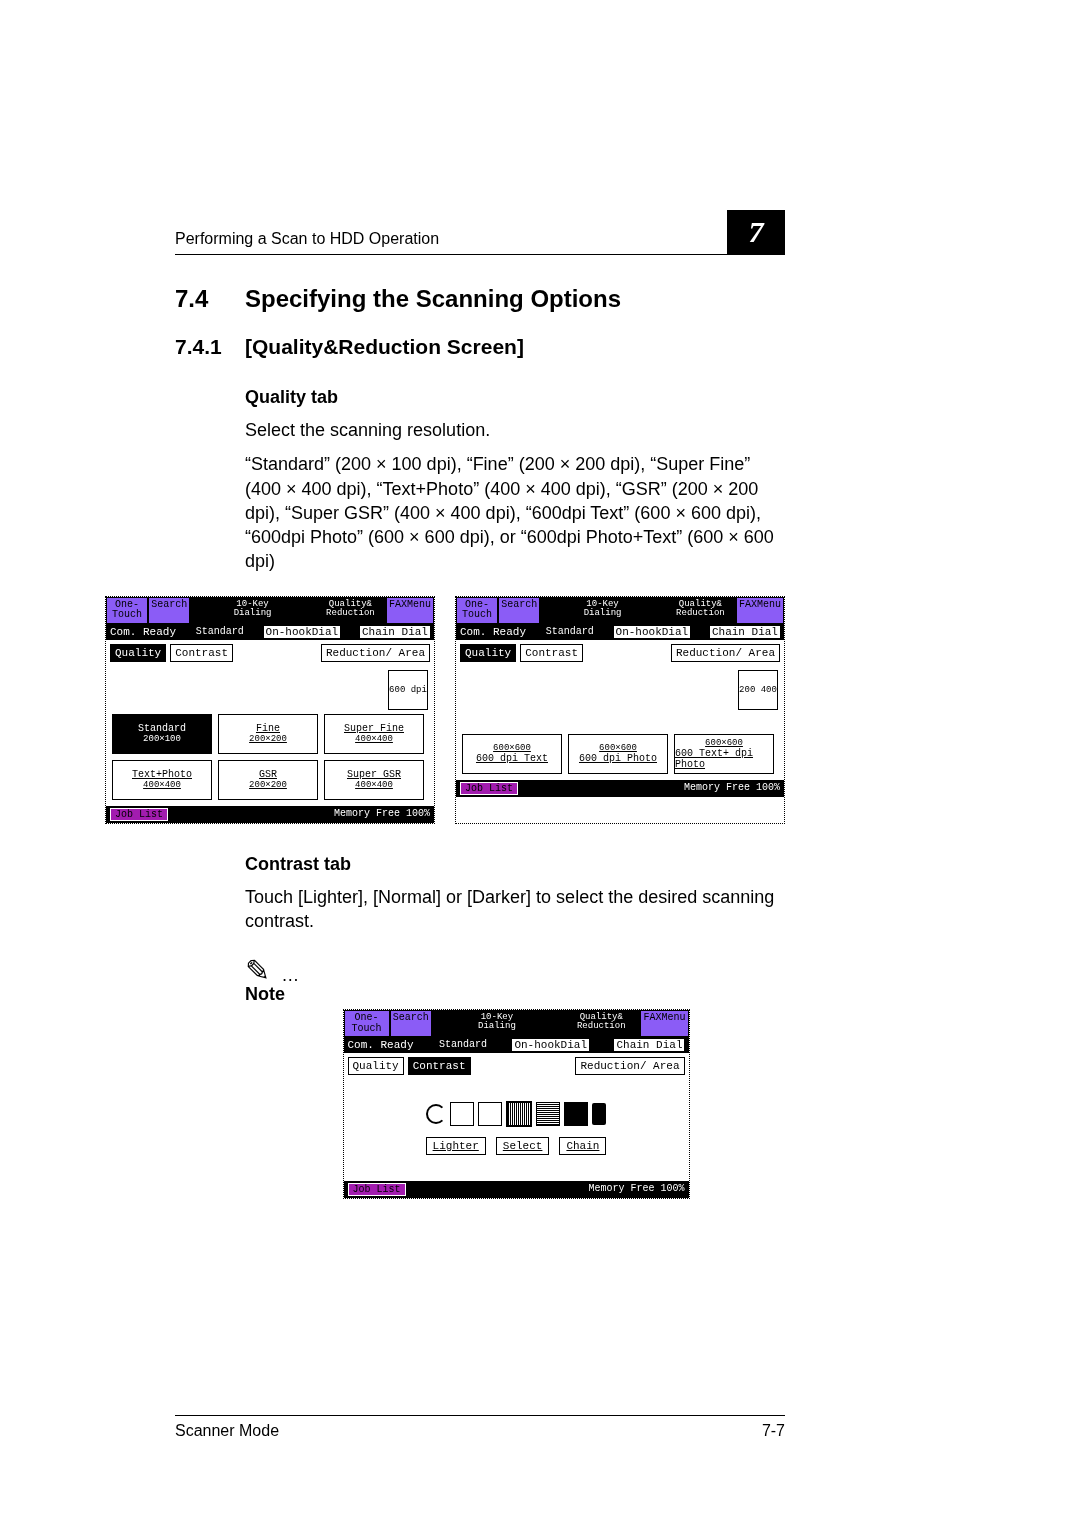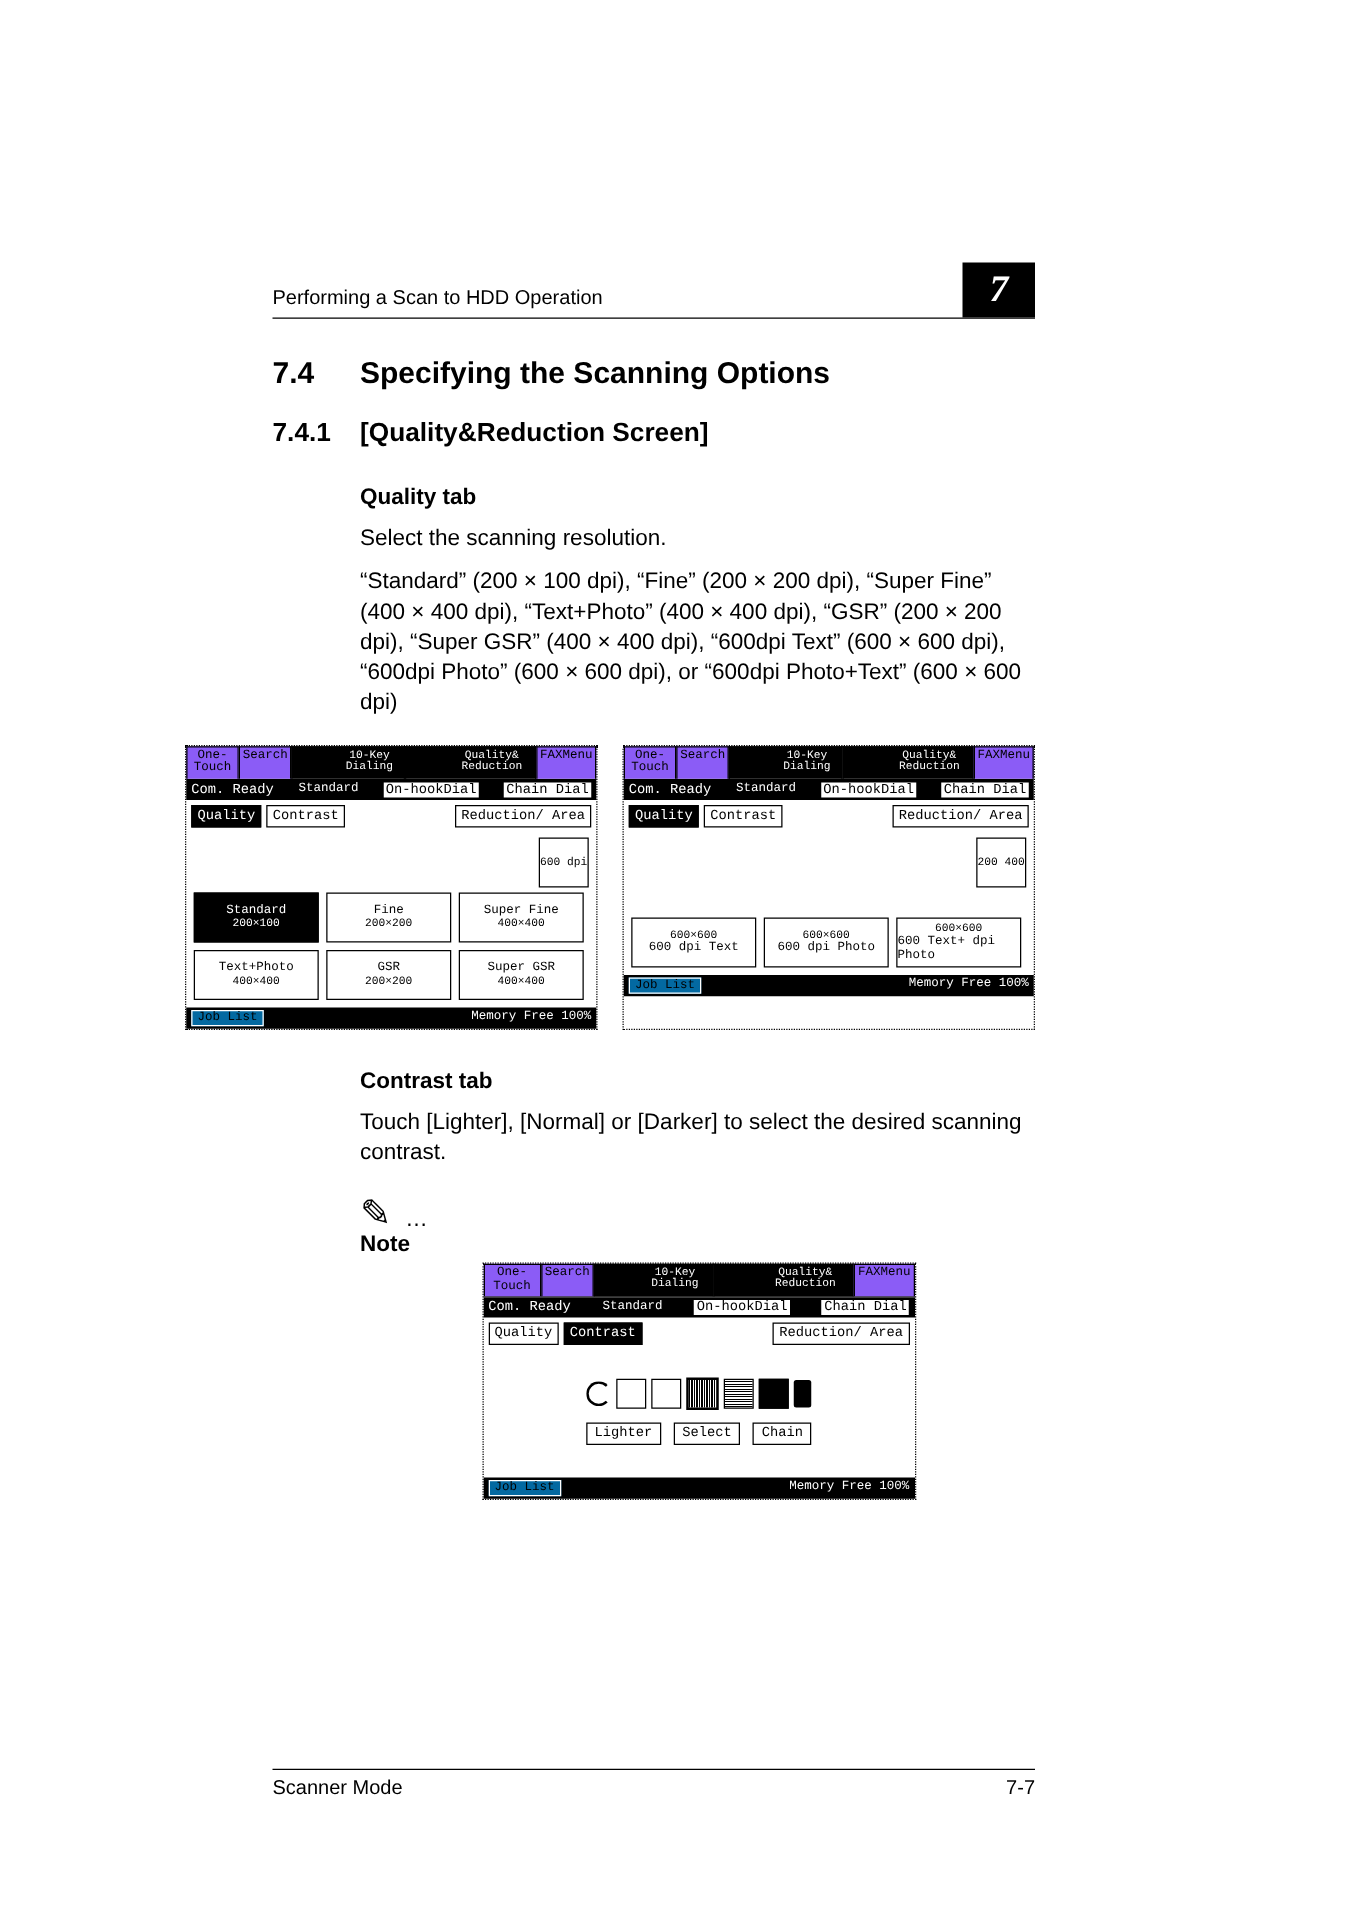--- a/index.html
+++ b/index.html
@@ -11,21 +11,20 @@
     background: #fff;
     font-family: Arial, Helvetica, sans-serif;
     color: #000;
   }
   .page {
     position: relative;
     width: 960px;
     height: 1528px;
     box-sizing: border-box;
     padding: 210px 175px 0 175px;
-    margin-left: 43px;
   }
   .header-row {
     display: flex;
     justify-content: space-between;
     align-items: flex-end;
     border-bottom: 1.5px solid #000;
     padding-bottom: 6px;
     margin-bottom: 30px;
   }
   .running-title {
@@ -94,34 +93,34 @@
     font-size:11px;
   }
   .lcd-status .mid { font-size:10px; }
   .lcd-subtabs { display:flex; gap:4px; padding:4px; }
   .lcd-subtab {
     border:1px solid #000;
     padding:2px 4px;
     font-size:11px;
   }
   .lcd-subtab.sel { background:#000; color:#fff; }
-  .lcd-body { padding:4px 6px 6px 6px; min-height:92px; }
+  .lcd-body { padding:4px 6px 6px 6px; min-height:92px;text-decoration:underline; }
   .opt-grid { display:flex; flex-wrap:wrap; gap:6px 6px; }
   .opt {
     border:1px solid #000;
     width:100px; height:40px;
     display:flex; flex-direction:column; align-items:center; justify-content:center;
     font-size:10px;
     box-sizing:border-box;
   }
   .opt small { font-size:9px; }
   .opt.sel { background:#000; color:#fff; }
   .opt.chip { width:40px; height:40px; font-size:9px; }
   .lcd-footer { display:flex; justify-content:space-between; background:#000; color:#fff; padding:2px 4px; font-size:10px; }
-  .lcd-footer .btn { background:#0369a1; color:#000; border:1px solid #fff; padding:0 4px; }
+  .lcd-footer .btn { background:#a21caf; color:#000; border:1px solid #fff; padding:0 4px; }
   .note-icon {
     font-size: 30px;
     margin: 20px 0 -4px 0;
   }
   .note-label { font: bold 18px Arial, sans-serif; margin:0 0 4px 0; }
   .note-text { font: italic 18px/1.35 "Times New Roman", serif; margin:0 0 20px 0; }
   .contrast-segs { display:flex; gap:4px; align-items:center; justify-content:center; margin:18px 0 10px 0; }
   .seg { width:22px; height:22px; border:1px solid #000; }
   .seg.sel { border:2px solid #000; background:repeating-linear-gradient(90deg,#000,#000 1px,#fff 1px,#fff 2px); }
   .moon { width:16px; height:16px; border:2px solid #000; border-radius:50%; border-right-color:transparent; }

